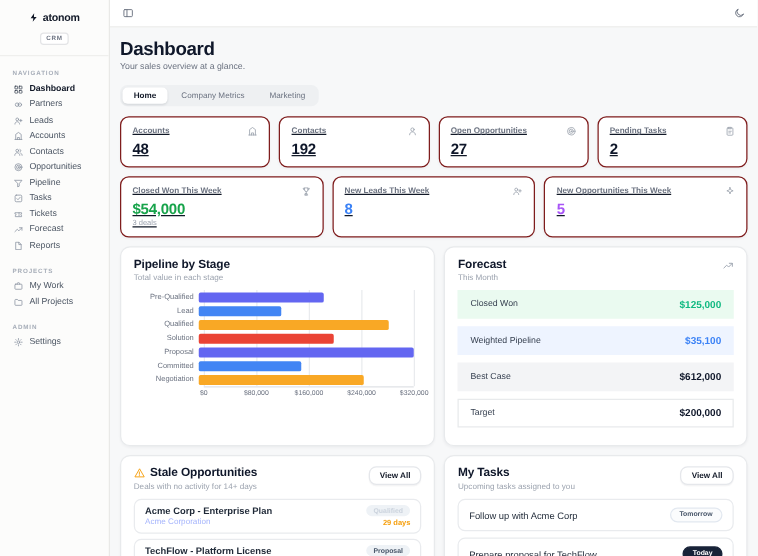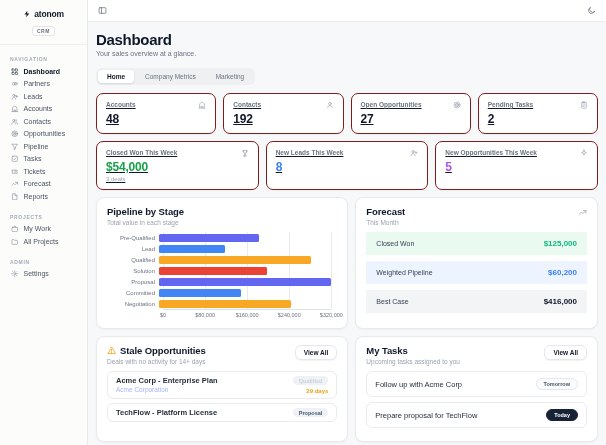--- a/index.html
+++ b/index.html
@@ -500,28 +500,32 @@
           </div>
           <div>
 
               <div class="f-row green">
                 <span class="f-label">Closed Won</span>
                 <span class="f-value">$125,000</span>
               </div>
 
               <div class="f-row blue">
                 <span class="f-label">Weighted Pipeline</span>
-                <span class="f-value">$60,200</span>
+                <span class="f-value">$35,100</span>
               </div>
 
               <div class="f-row gray">
                 <span class="f-label">Best Case</span>
-                <span class="f-value">$416,000</span>
-              </div>
-
+                <span class="f-value">$612,000</span>
+              </div>
+
+              <div class="f-row plain">
+                <span class="f-label">Target</span>
+                <span class="f-value">$200,000</span>
+              </div>
             </div>
         </div>
       </div>
 
       <div class="grid2">
 
         <div class="panel">
           <div class="panel-head">
             <div>
               <div class="panel-title">

